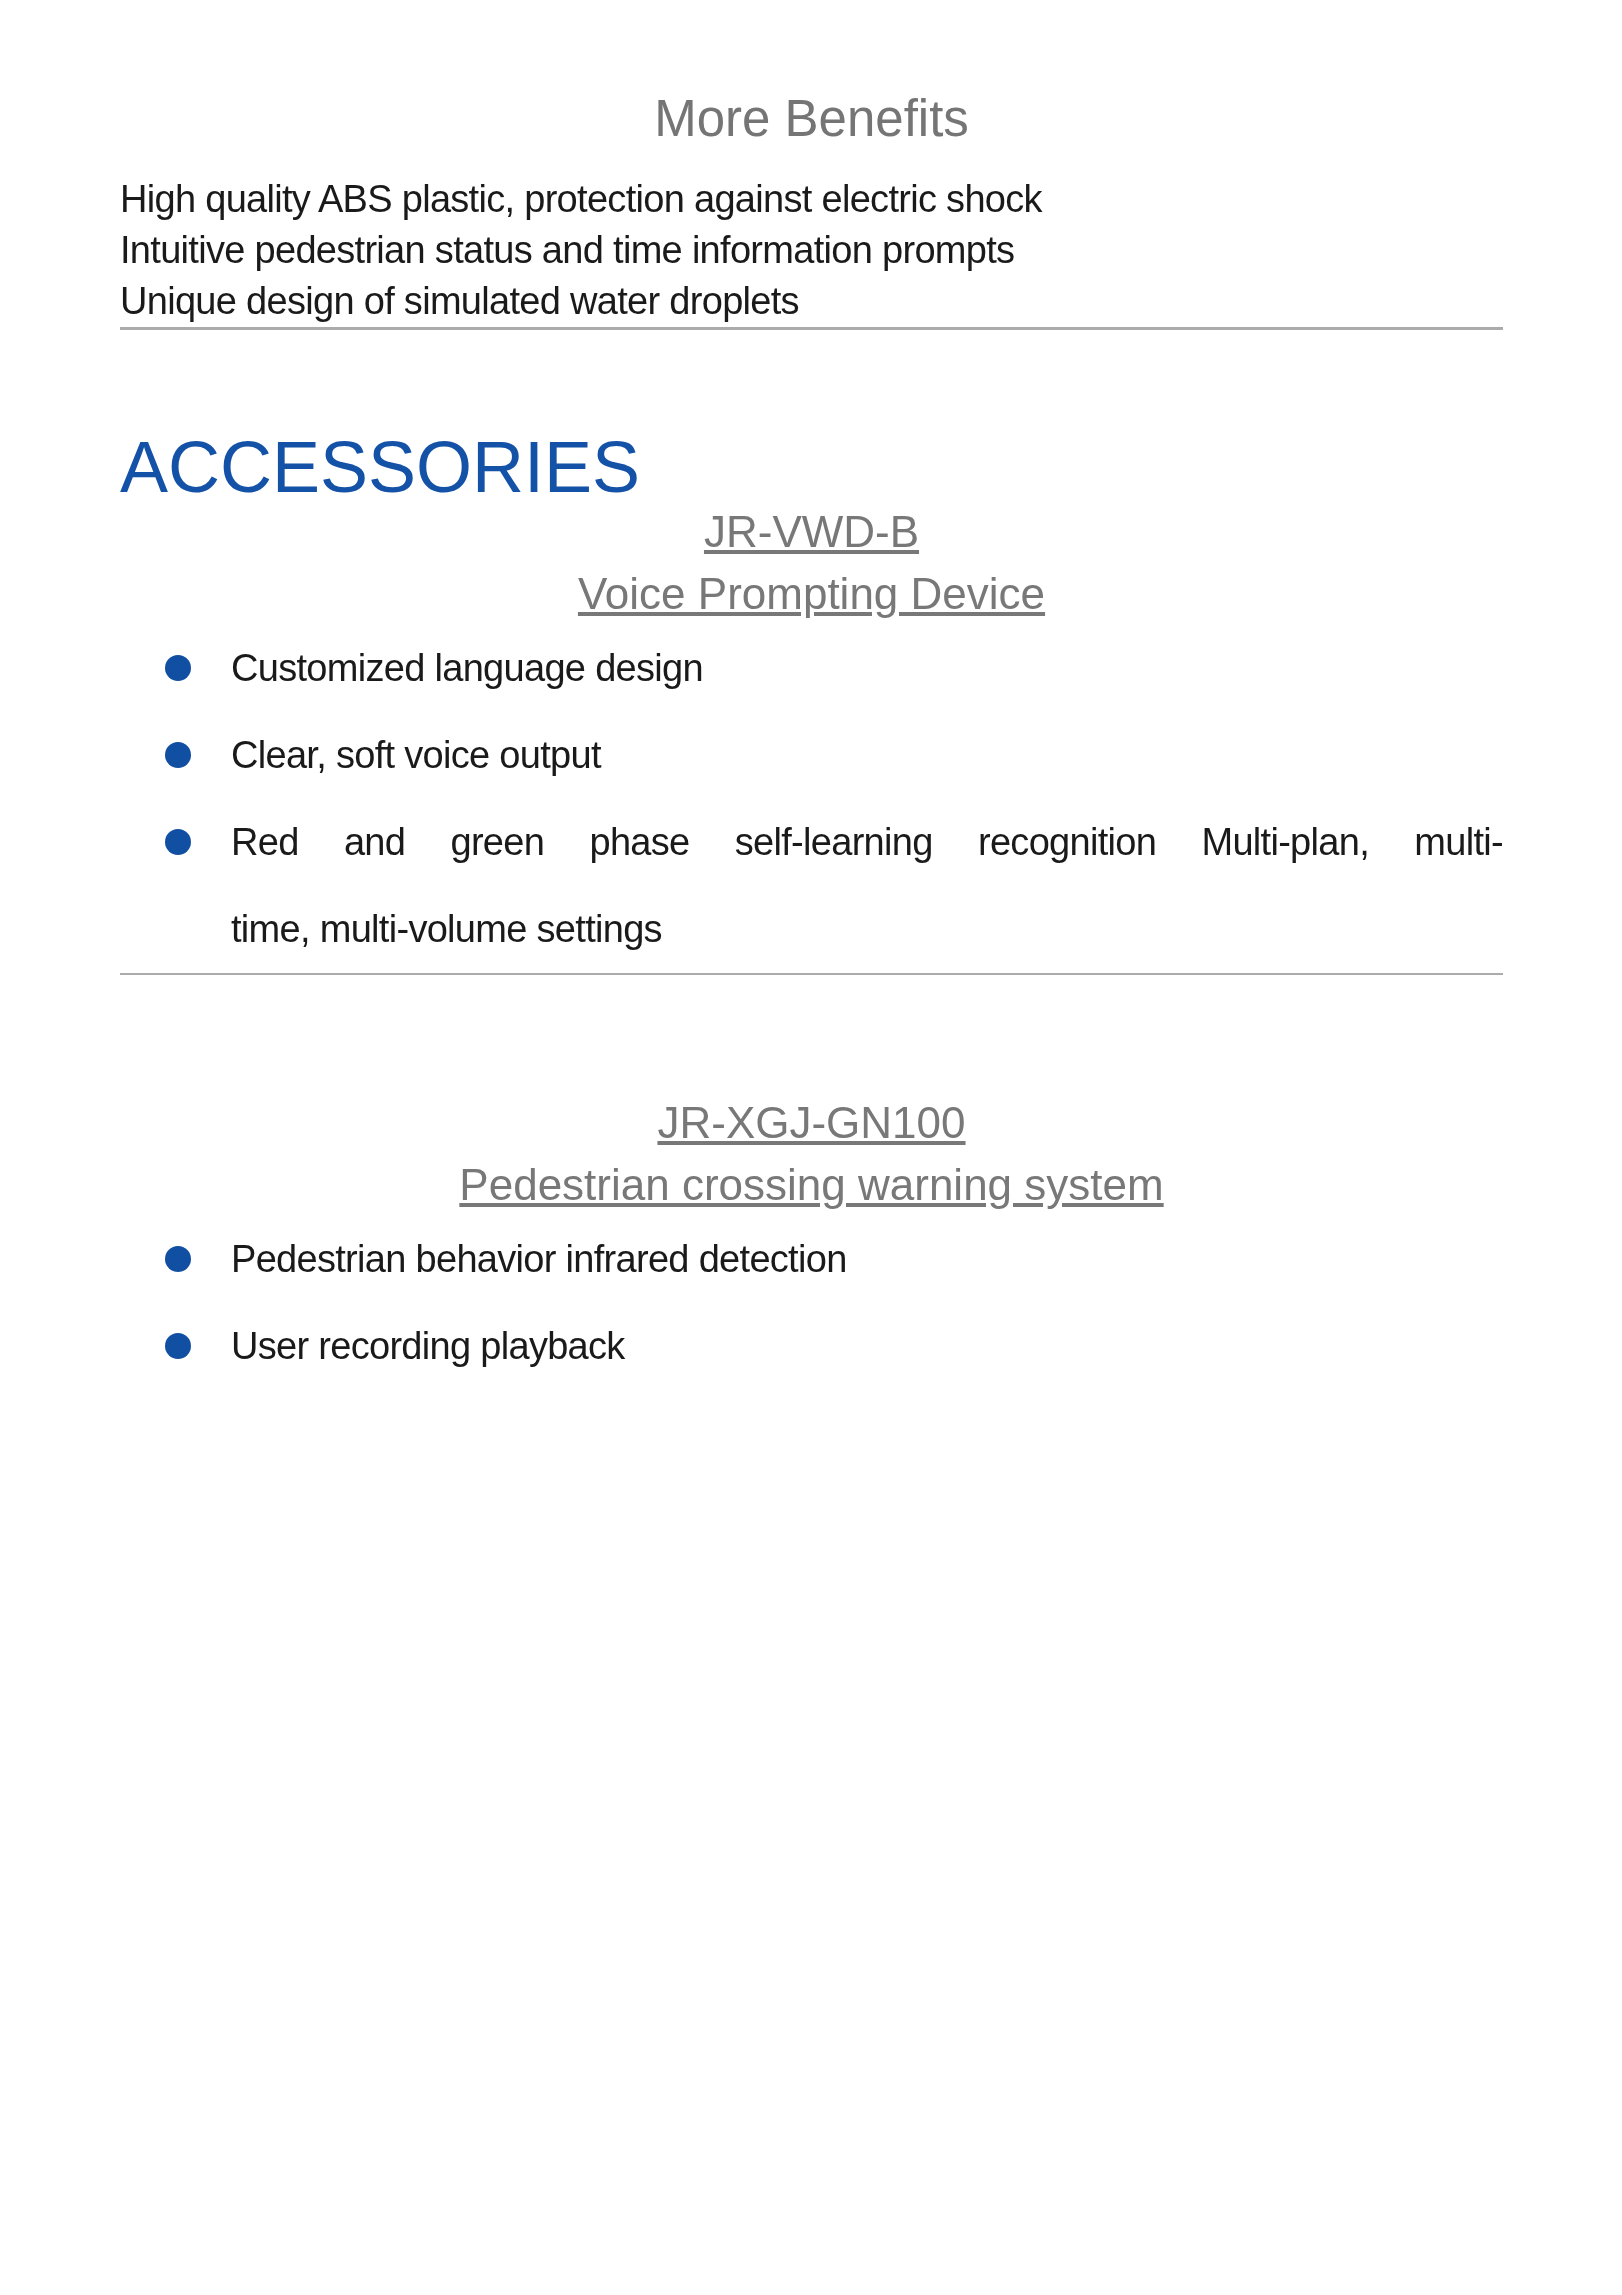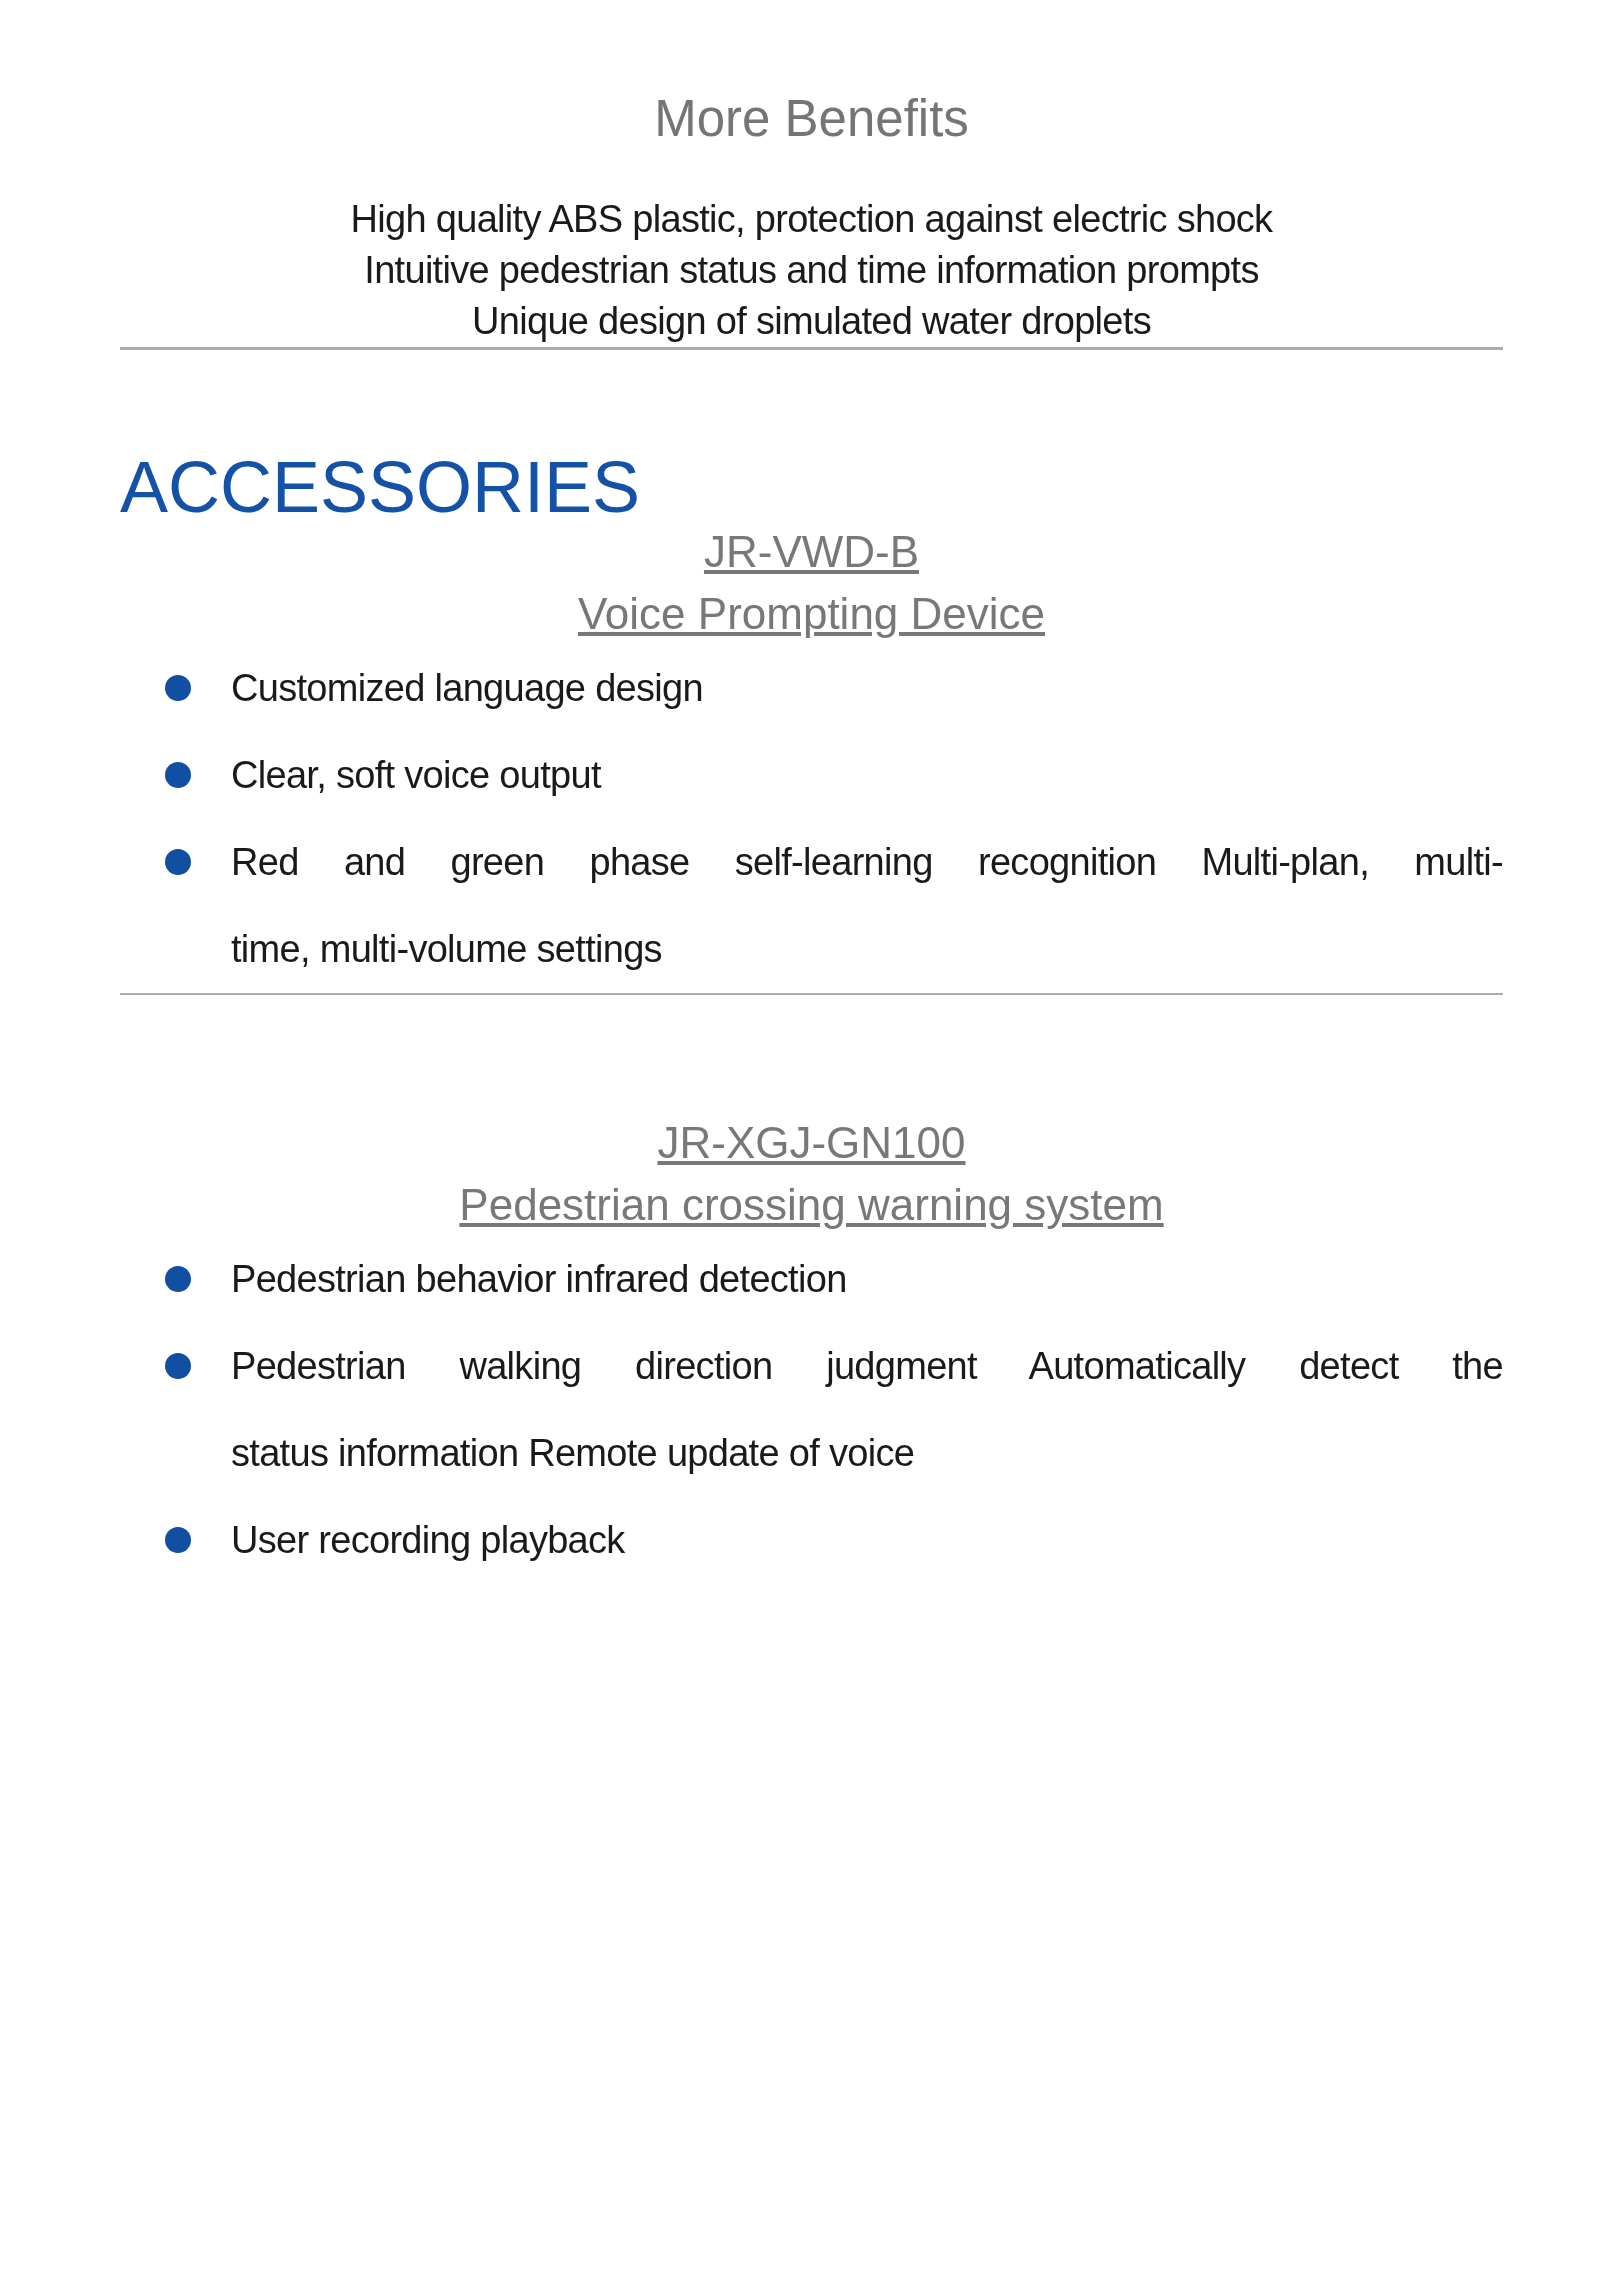--- a/index.html
+++ b/index.html
@@ -26,22 +26,22 @@
     margin: 12px;
     padding-top: 76px;
     font-size: 51px;
     line-height: 62px;
     font-weight: 400;
     text-align: center;
     color: var(--heading-gray, #757575);
     letter-spacing: 0;
   }
   .benefits {
-    margin-top: 44px;
-    text-align: center;
+    margin-top: 24px;
+    text-align: left;
   }
   .benefit-line {
     display: block;
     font-size: 38px;
     line-height: 51px;
     letter-spacing: -0.7px;
     color: var(--text-color, #1a1a1a);
   }
   hr.divider {
     border: none;
@@ -152,24 +152,19 @@
       <span class="subtitle-line">JR-XGJ-GN100</span>
       <span class="subtitle-line">Pedestrian crossing warning system</span>
     </div>
     <ul class="feature-list list-2">
         <li>
           <span class="bullet-dot"></span>
           <span class="feature-line">Pedestrian behavior infrared detection</span>
         </li>
         <li>
           <span class="bullet-dot"></span>
-          <span class="feature-line j">Pedestrian walking direction judgment Automatically detect the</span>
-          <span class="feature-line">status information Remote update of voice</span>
-        </li>
-        <li>
-          <span class="bullet-dot"></span>
           <span class="feature-line">User recording playback</span>
         </li>
       </ul>
   </section>
 
 </div>
 
 
 </body></html>

